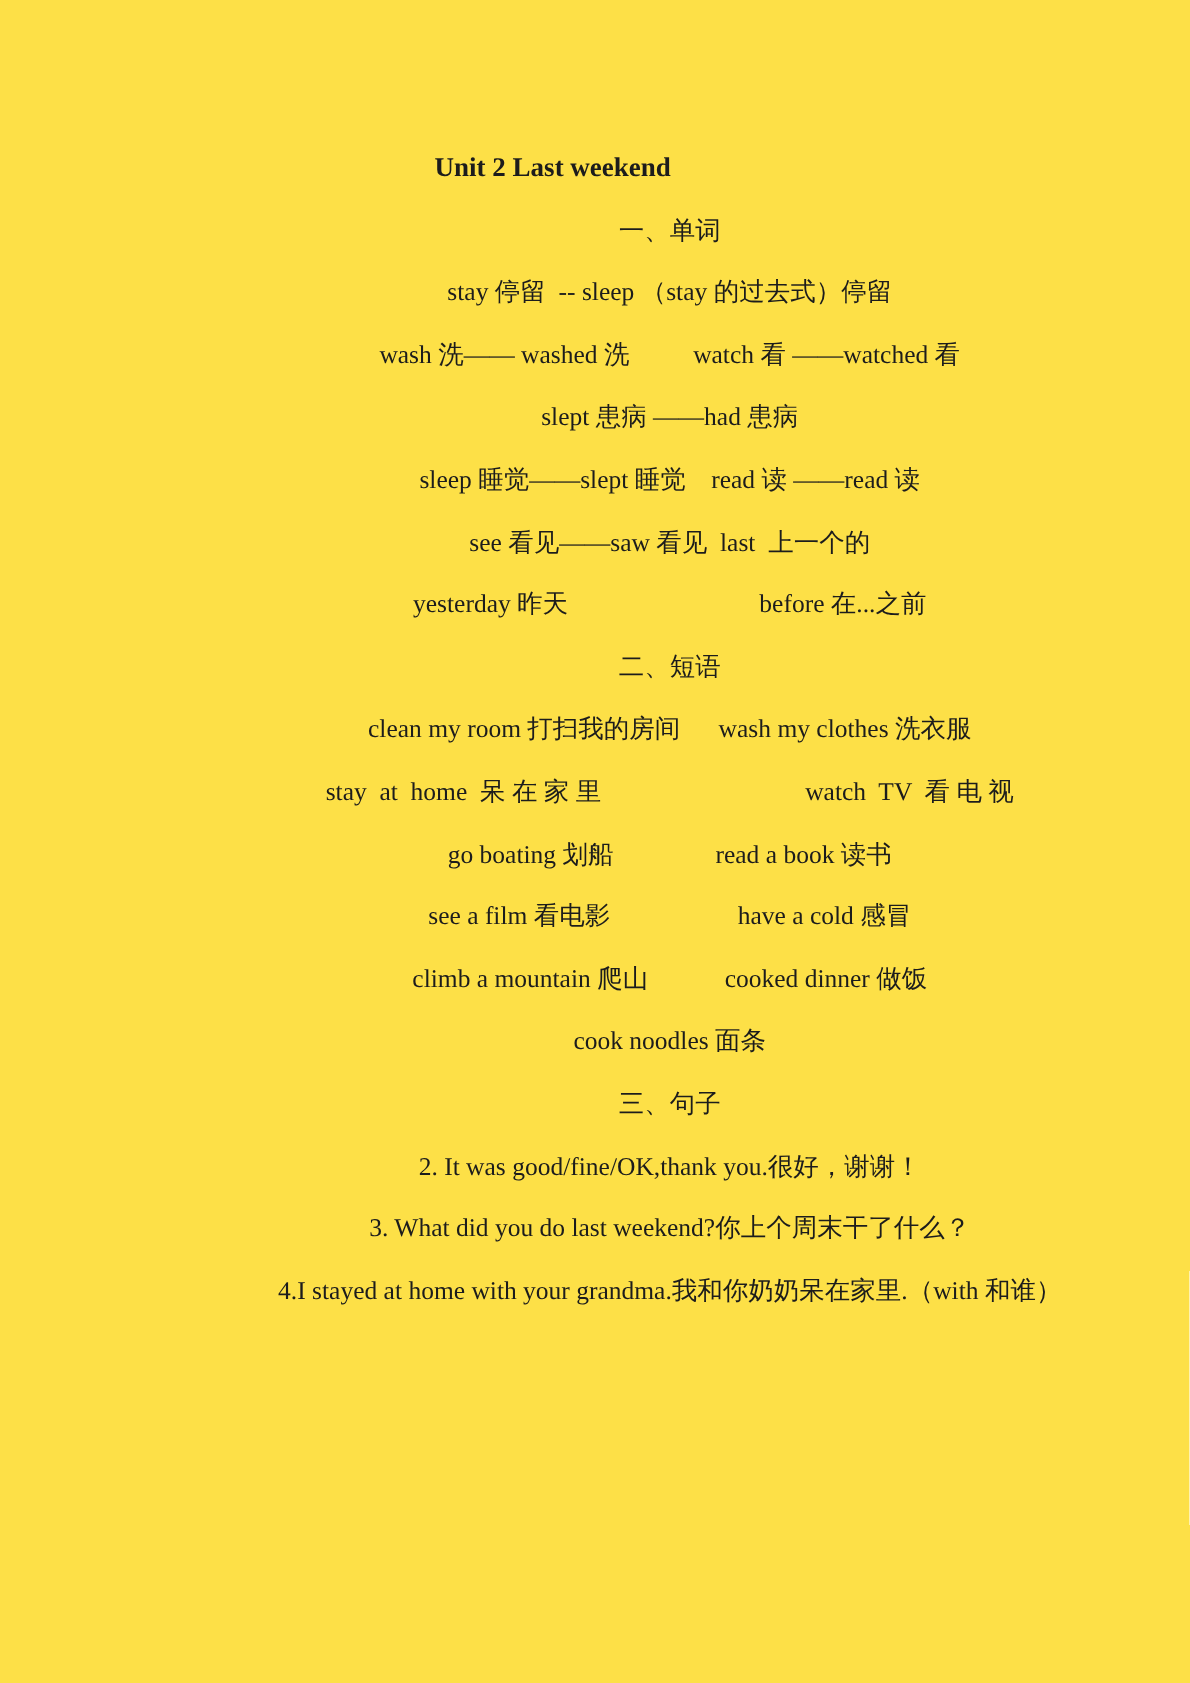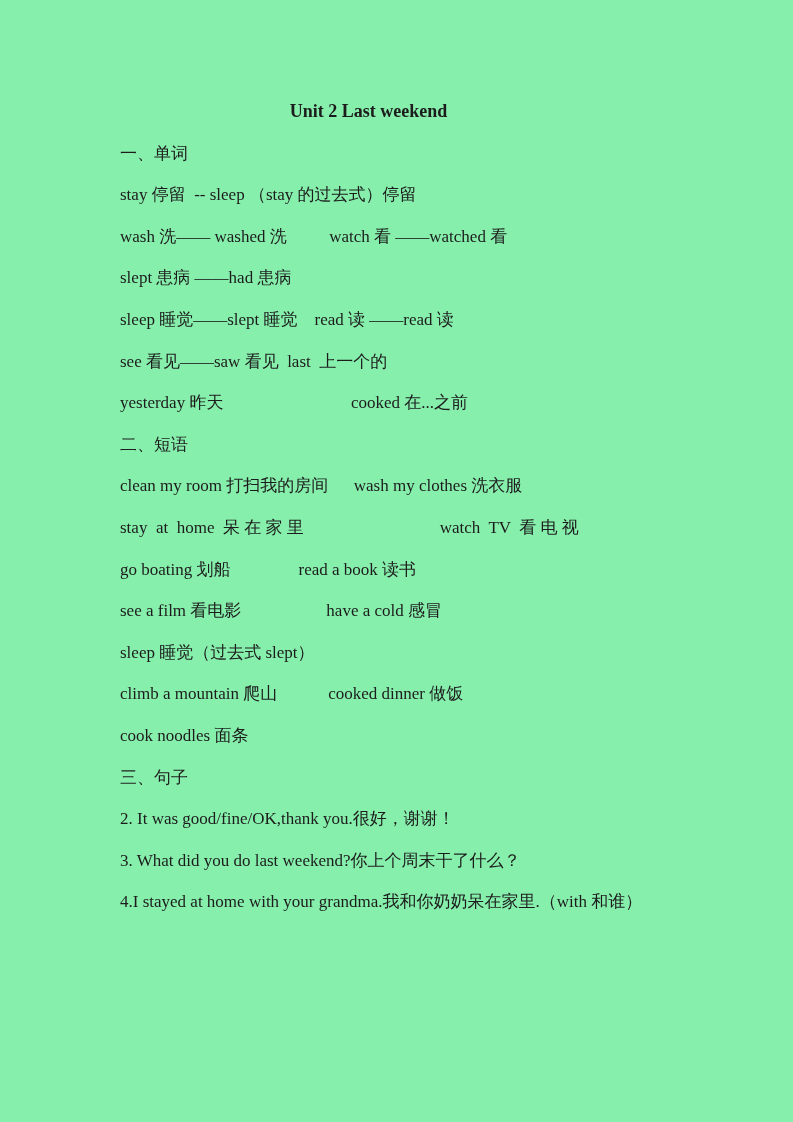--- a/index.html
+++ b/index.html
@@ -1,35 +1,36 @@
 <!DOCTYPE html>
 <html><head>
 <meta charset="utf-8">
 <style>
   html, body { margin: 0; padding: 0; background: #ffffff; }
   .page {
     position: relative;
     width: 793px;
     height: 1122px;
-    background: #86efac;
+    background: #fde047;
     overflow: hidden;
     font-family: "Liberation Serif", "DejaVu Serif", serif;
     color: #1c1c1c;
   }
   .content {
     position: absolute;
     left: 120px;
     top: 91px;
     right: 20px;
   }
   .line {
     font-size: 17px;
     line-height: 41.6px;
     height: 41.6px;
     white-space: pre;
+    text-align: center;
   }
   .title-line {
     width: 497px;
     text-align: center;
     font-weight: 700;
     font-size: 18px;
   }
 </style>
 </head>
 <body>
@@ -38,28 +39,27 @@
   <div class="content">
 
     <div class="line title-line">Unit 2 Last weekend</div>
 
     <div class="line">一、单词</div>
     <div class="line">stay 停留  -- sleep （stay 的过去式）停留</div>
     <div class="line">wash 洗—— washed 洗          watch 看 ——watched 看</div>
     <div class="line">slept 患病 ——had 患病</div>
     <div class="line">sleep 睡觉——slept 睡觉    read 读 ——read 读</div>
     <div class="line">see 看见——saw 看见  last  上一个的</div>
-    <div class="line">yesterday 昨天                              cooked 在...之前</div>
+    <div class="line">yesterday 昨天                              before 在...之前</div>
 
     <div class="line">二、短语</div>
     <div class="line">clean my room 打扫我的房间      wash my clothes 洗衣服</div>
     <div class="line">stay  at  home  呆 在 家 里                                watch  TV  看 电 视</div>
     <div class="line">go boating 划船                read a book 读书</div>
     <div class="line">see a film 看电影                    have a cold 感冒</div>
-    <div class="line">sleep 睡觉（过去式 slept）</div>
     <div class="line">climb a mountain 爬山            cooked dinner 做饭</div>
     <div class="line">cook noodles 面条</div>
 
     <div class="line">三、句子</div>
     <div class="line">2. It was good/fine/OK,thank you.很好，谢谢！</div>
     <div class="line">3. What did you do last weekend?你上个周末干了什么？</div>
     <div class="line">4.I stayed at home with your grandma.我和你奶奶呆在家里.（with 和谁）</div>
 
   </div>
 </div>

